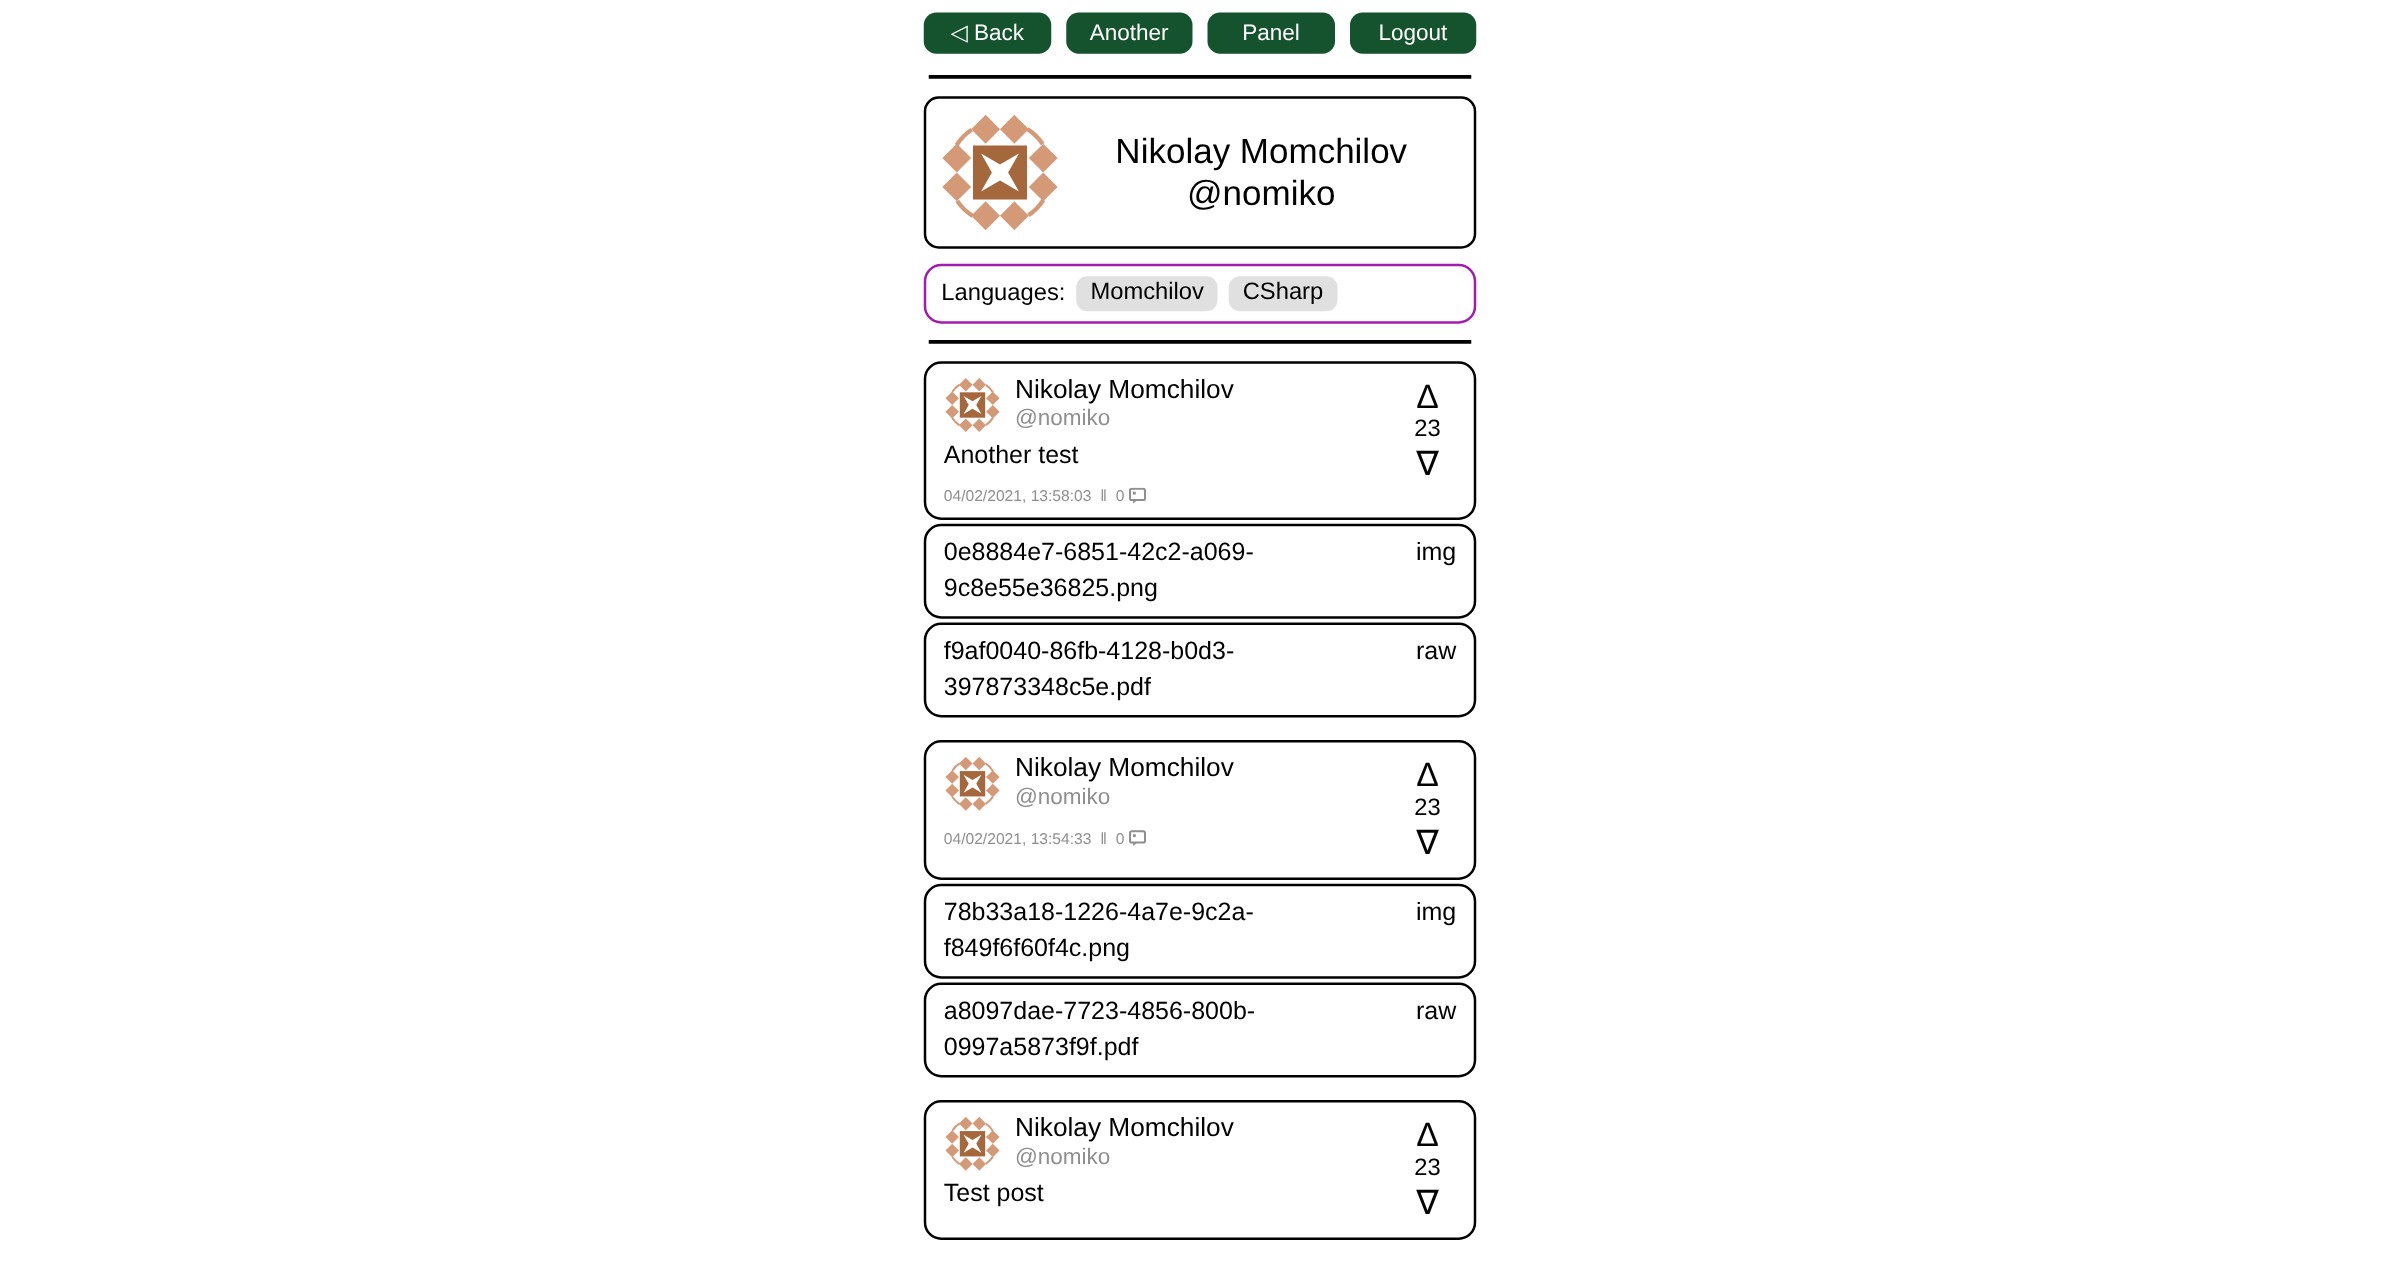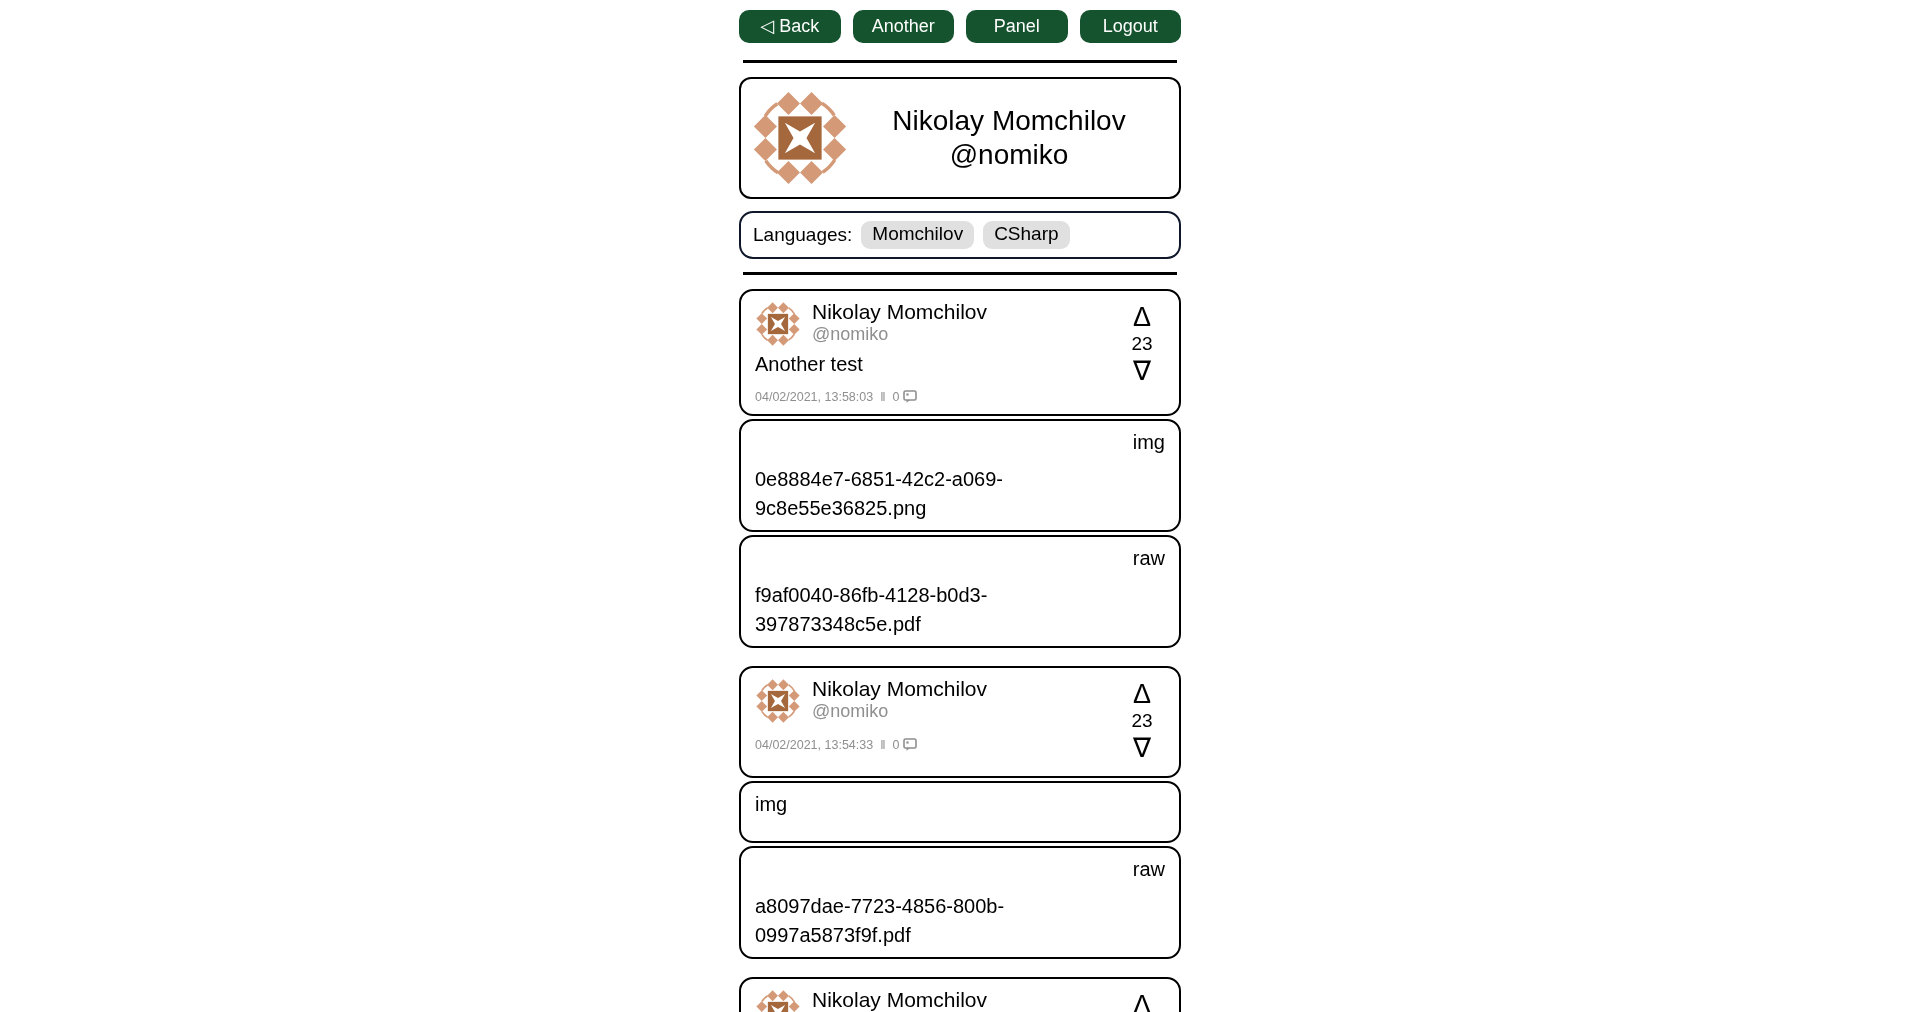--- a/index.html
+++ b/index.html
@@ -25,21 +25,21 @@
   
   .profile-card {
     border: 2px solid #000; border-radius: 12px; height: 122px;
     display: flex; align-items: center; padding: 0 10px;
   }
   .profile-avatar { width: 98px; height: 98px; flex: none; }
   .profile-names { flex: 1; text-align: center; font-size: 28px; line-height: 1.2; }
 
   
   .info-box {
-    border: 2px solid #0f172a; border-radius: 14px; margin-top: 12px;
+    border: 2px solid #a21caf; border-radius: 14px; margin-top: 12px;
     padding: 8px 12px; font-size: 19px; display: flex; align-items: center;
   }
   .tag {
     background: #e0e0e0; border-radius: 9px; padding: 2px 11px 4px;
     margin-left: 9px; cursor: pointer; white-space: nowrap;
   }
   .info-value { margin-left: 6px; }
 
   
   .post-group { margin-top: 18px; }
@@ -70,21 +70,21 @@
   }
   .vote-count { font-size: 19px; line-height: 1.25; }
 
   
   .attachment-card {
     border: 2px solid #000; border-radius: 14px; margin-top: 3px;
     min-height: 62px; padding: 7px 14px; display: flex;
     justify-content: space-between; align-items: flex-start;
     font-size: 20px; cursor: pointer;
   }
-  .attachment-name { width: 272px; line-height: 1.45; overflow-wrap: break-word; margin-top: 37px; }
+  .attachment-name { width: 272px; line-height: 1.45; overflow-wrap: break-word; }
   .attachment-type { line-height: 1.45; }
 
   .hidden-defs { position: absolute; width: 0; height: 0; }
 </style>
 </head>
 <body>
 
 <svg class="hidden-defs" aria-hidden="true">
   <defs>
     <g id="identicon">
@@ -203,20 +203,21 @@
             </span>
           </div>
         </div>
         <div class="vote-col">
           <button class="vote-btn">Δ</button>
           <span class="vote-count">23</span>
           <button class="vote-btn">∇</button>
         </div>
       </div>
       <div class="attachment-card">
+        <span class="attachment-name">78b33a18-1226-4a7e-9c2a-f849f6f60f4c.png</span>
         <span class="attachment-type">img</span>
       </div>
       <div class="attachment-card">
         <span class="attachment-name">a8097dae-7723-4856-800b-0997a5873f9f.pdf</span>
         <span class="attachment-type">raw</span>
       </div>
     </div>
 
     <div class="post-group">
       <div class="post-card">

